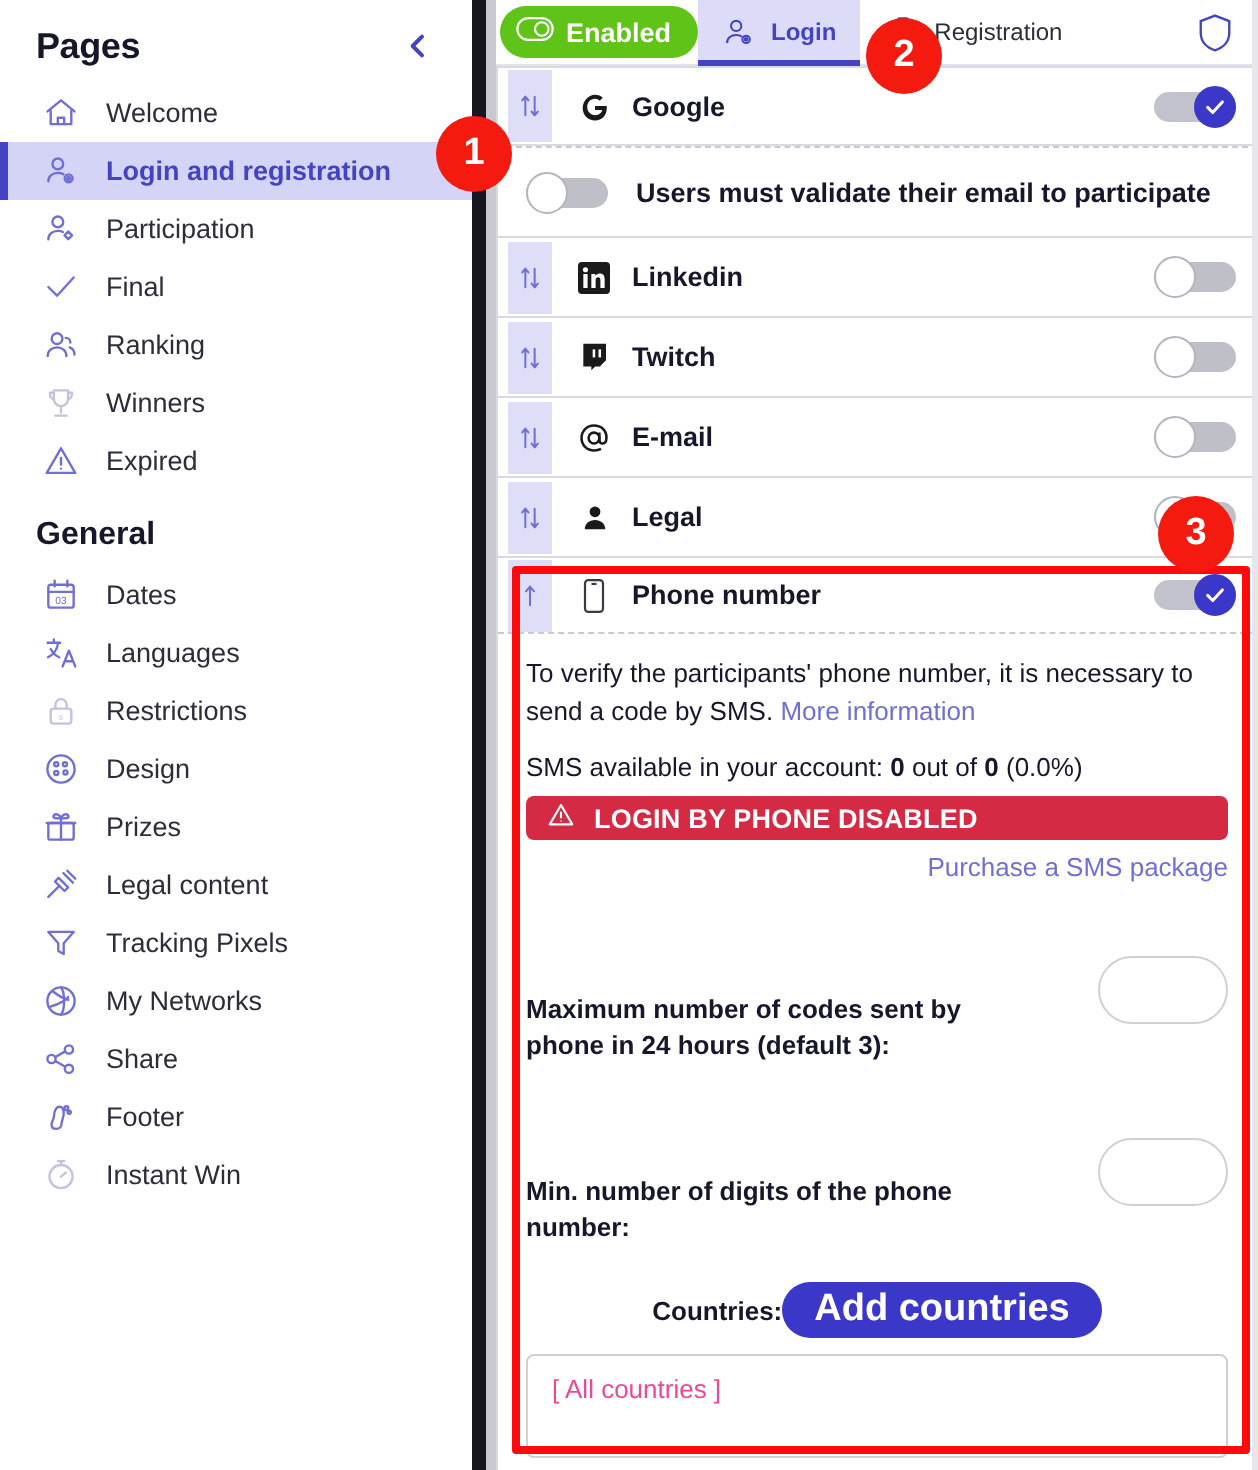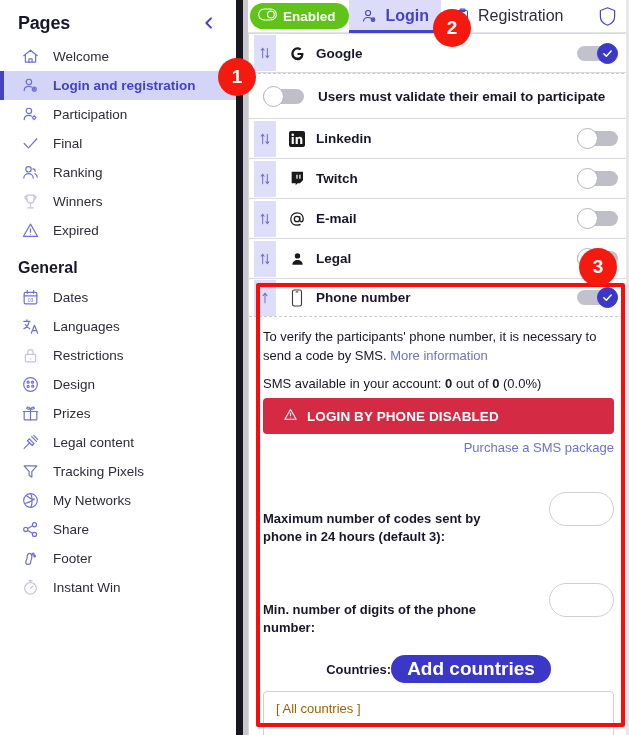--- a/index.html
+++ b/index.html
@@ -133,21 +133,21 @@
     font-weight: bold;
     cursor: pointer;
     white-space: nowrap;
   }
   .tab {
     display: flex;
     align-items: center;
     gap: 7px;
     height: 33px;
     padding: 16px 12px;
-    font-size: 16px;
+    font-size: 12px;
     cursor: pointer;
     color: #2c2c3a;
     position: relative;
     white-space: nowrap;
     text-align: right;
   }
   .tab.active {
     background: #dcdcf8;
     color: #4343c4;
     font-weight: bold;
@@ -270,25 +270,25 @@
   .sms-line {
     font-size: 13px;
     color: #17172b;
     margin: 11px 0 7px 0;
   }
   .sms-line b { font-weight: bold; }
   .alert {
     background: #d42a43;
     color: #fff;
     border-radius: 4px;
-    height: 36px;
+    height: 22px;
     display: flex;
     align-items: center;
     gap: 9px;
-    padding: 0 20px;
+    padding: 0 10px;
     font-size: 13.5px;
     font-weight: bold;
     letter-spacing: 0.1px;
   }
   .purchase {
     text-align: right;
     font-size: 13px;
     color: #6f6fd4;
     margin-top: 6px;
     cursor: pointer;
@@ -339,21 +339,21 @@
     cursor: pointer;
     white-space: nowrap;
   }
   .countries-box {
     margin-top: 8px;
     border: 1px solid #cfcfd8;
     border-radius: 4px;
     height: 52px;
     padding: 9px 12px;
     font-size: 13px;
-    color: #a16207;
+    color: #ec4899;
     background: #fff;
   }
 
   
   .redframe {
     position: absolute;
     left: 256px; top: 283px;
     width: 369px; height: 444px;
     border: 4px solid #fb0b0b;
     border-radius: 2px;

